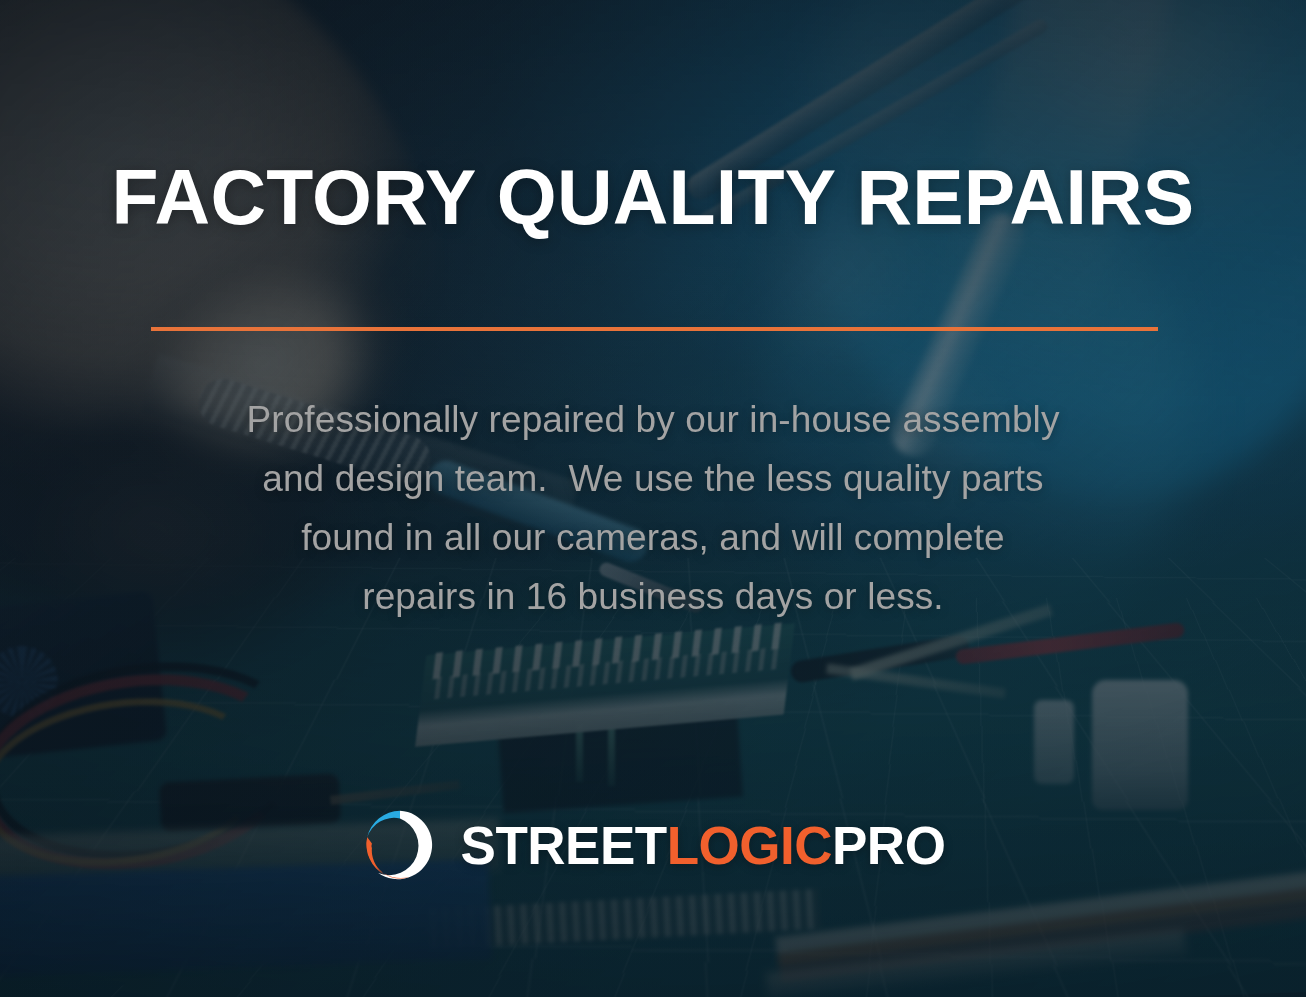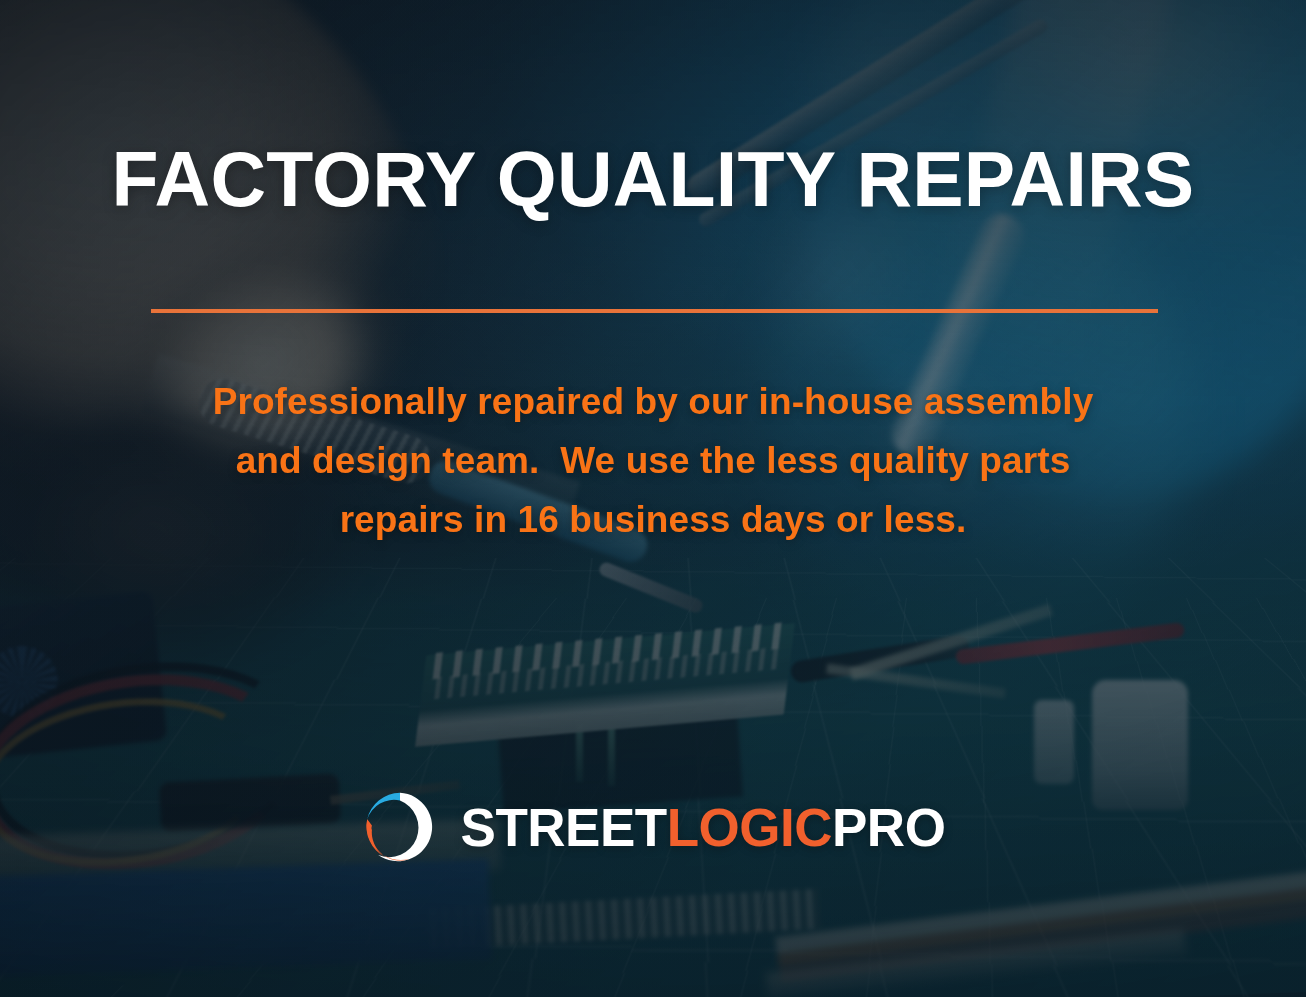--- a/index.html
+++ b/index.html
@@ -348,20 +348,21 @@
       radial-gradient(120% 78% at 50% 30%, rgba(8,16,24,0.30) 0%, rgba(8,16,24,0.52) 55%, rgba(6,14,22,0.66) 100%),
       linear-gradient(180deg, rgba(10,18,26,0.42) 0%, rgba(10,18,26,0.10) 40%, rgba(8,16,24,0.30) 100%);
   }
 
   
   .content {
     position: absolute; inset: 0;
     display: flex;
     flex-direction: column;
     align-items: center;
+    margin-top: 18px;
   }
 
   .headline {
     margin: 0;
     position: absolute;
     top: 141px;
     left: 0; right: 0;
     text-align: center;
     color: #ffffff;
     font-size: 77px;
@@ -378,23 +379,23 @@
     width: 1007px;
     height: 4px;
     background: #e8733a;
   }
 
   .subcopy {
     position: absolute;
     top: 372px;
     left: 0; right: 0;
     text-align: center;
-    color: #f97316;
+    color: #a3a3a3;
     font-size: 37px;
-    font-weight: 700;
+    font-weight: 400;
     line-height: 59px;
     letter-spacing: 0.1px;
     text-shadow: 0 2px 10px rgba(0,0,0,0.34);
   }
   .subcopy .ln { display: block; white-space: pre; }
 
   
   .logo {
     position: absolute;
     top: 788px;
@@ -469,20 +470,21 @@
 
   <div class="content">
 
     <h1 class="headline">FACTORY QUALITY REPAIRS</h1>
 
     <div class="rule"></div>
 
     <div class="subcopy">
       <span class="ln">Professionally repaired by our in-house assembly</span>
       <span class="ln">and design team.  We use the less quality parts</span>
+      <span class="ln">found in all our cameras, and will complete</span>
       <span class="ln">repairs in 16 business days or less.</span>
     </div>
 
     <div class="logo">
       <span class="logo-mark">
         <svg viewBox="0 0 100 100" width="78" height="78" aria-hidden="true">
 
           <path d="M 50 6
                    A 44 44 0 1 1 22 86
                    A 36 36 0 1 0 50 16

